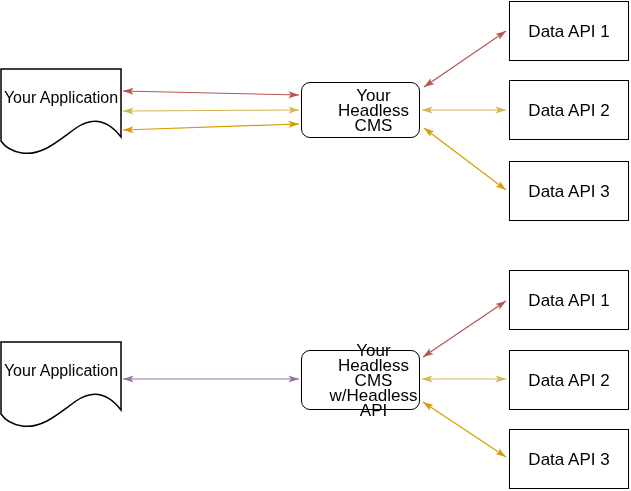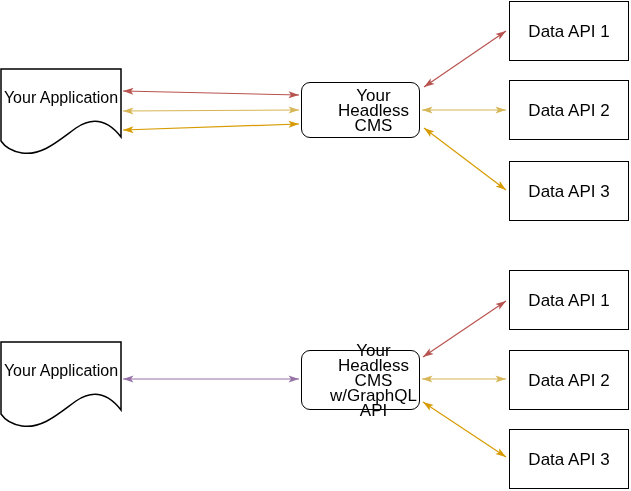--- a/index.html
+++ b/index.html
@@ -97,21 +97,21 @@
 
   <div id="api-top-1" class="node">Data API 1</div>
   <div id="api-top-2" class="node">Data API 2</div>
   <div id="api-top-3" class="node">Data API 3</div>
 
   <div id="app-bottom-label" class="shape-label">Your Application</div>
 
   <div id="cms-bottom" class="node rounded">
     <div>
       <div>Your Headless CMS</div>
-      <div>w/GraphQL API</div>
+      <div>w/Headless API</div>
     </div>
   </div>
 
   <div id="api-bottom-1" class="node">Data API 1</div>
   <div id="api-bottom-2" class="node">Data API 2</div>
   <div id="api-bottom-3" class="node">Data API 3</div>
 
 </div>
 
 </body></html>

